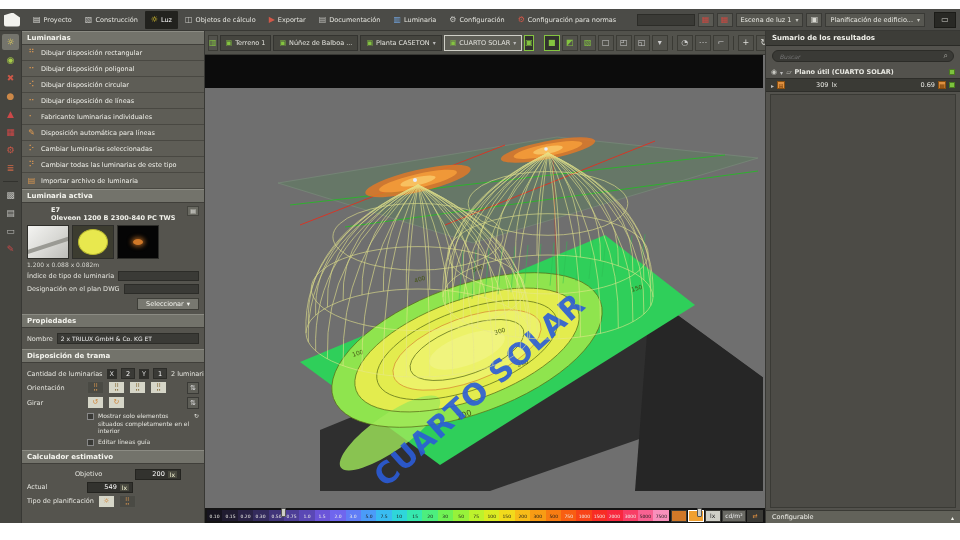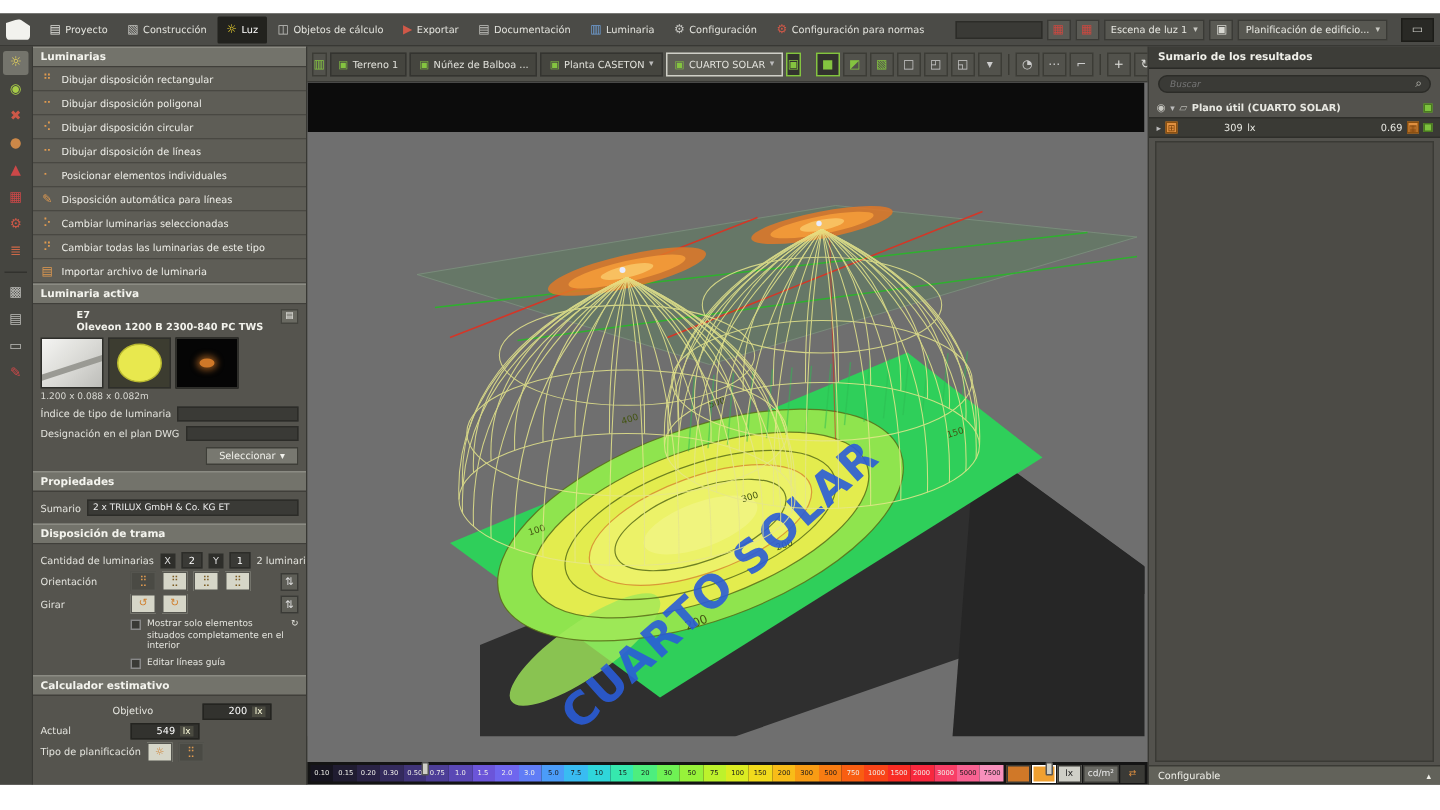--- a/index.html
+++ b/index.html
@@ -213,21 +213,21 @@
               <button class="tool-btn">
                 <span class="tool-glyph">⠪</span>
                 <span>Dibujar disposición circular</span>
               </button>
               <button class="tool-btn">
                 <span class="tool-glyph">⠒</span>
                 <span>Dibujar disposición de líneas</span>
               </button>
               <button class="tool-btn">
                 <span class="tool-glyph">⠂</span>
-                <span>Posicionar elementos individuales</span>
+                <span>Fabricante luminarias individuales</span>
               </button>
               <button class="tool-btn">
                 <span class="tool-glyph">✎</span>
                 <span>Disposición automática para líneas</span>
               </button>
               <button class="tool-btn">
                 <span class="tool-glyph">⠕</span>
                 <span>Cambiar luminarias seleccionadas</span>
               </button>
               <button class="tool-btn">
@@ -273,21 +273,21 @@
               <button class="btn">
                 <span>Seleccionar</span>
                 <span class="chev">▾</span>
               </button>
             </div>
           </div>
 
           <div class="sec-header">Propiedades</div>
           <div class="prop-block">
             <div class="row">
-              <span class="lbl">Sumario</span>
+              <span class="lbl">Nombre</span>
               <input class="name-input" value="2 x TRILUX GmbH &amp; Co. KG ET" style="">
             </div>
           </div>
 
           <div class="sec-header">Disposición de trama</div>
           <div class="arr-block">
             <div class="row">
               <span class="lbl">Cantidad de luminarias</span>
               <span class="axis">X</span>
               <input class="tinybox" value="2" style="">

